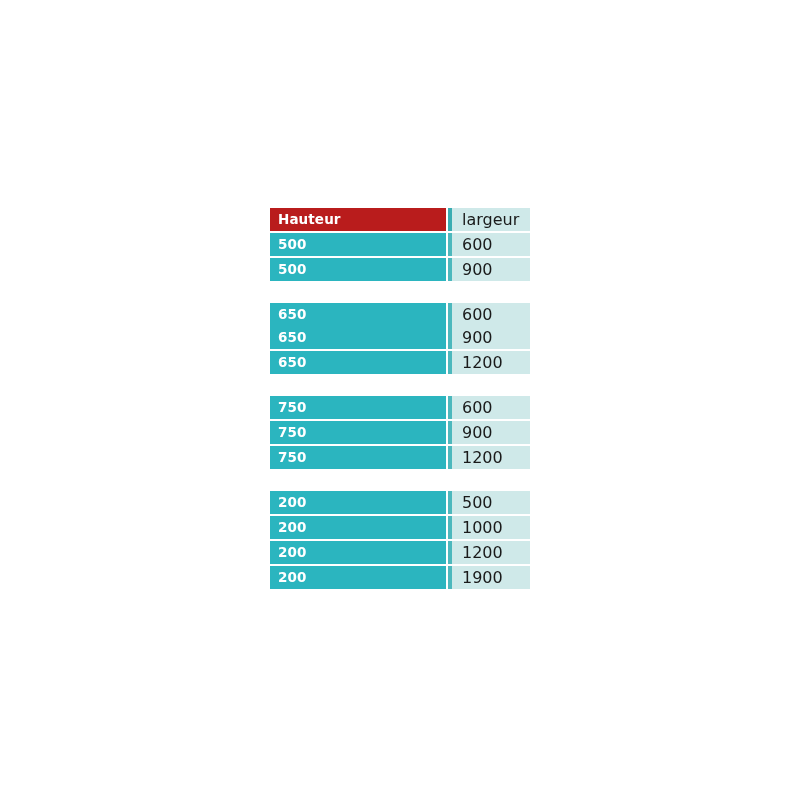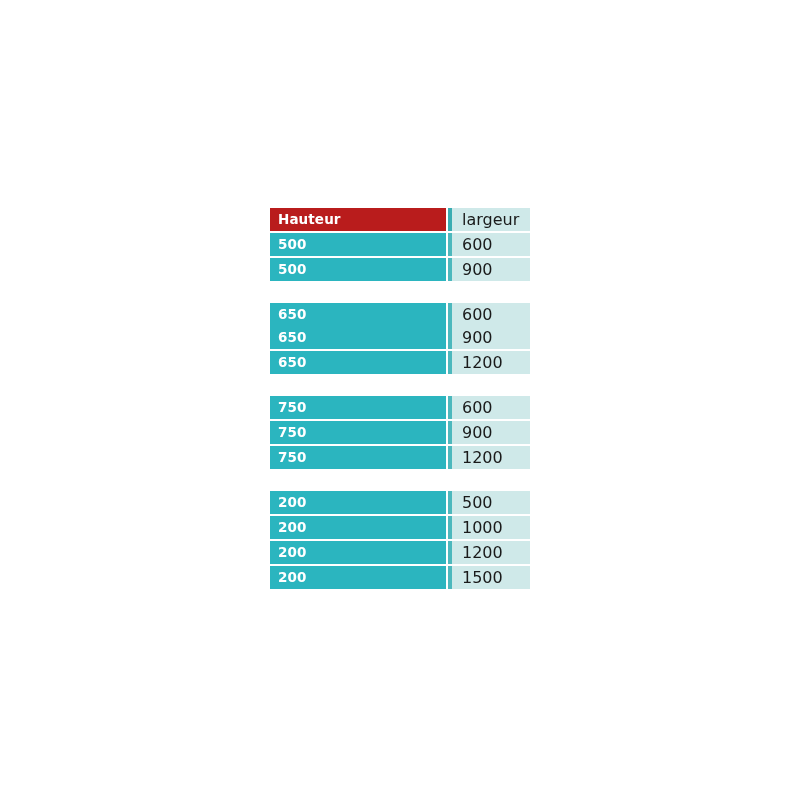--- a/index.html
+++ b/index.html
@@ -152,16 +152,16 @@
         <div class="cell-l">1000</div>
       </div>
       <div class="row">
         <div class="cell-h">200</div>
         <div class="spacer"></div>
         <div class="cell-l">1200</div>
       </div>
       <div class="row no-gap">
         <div class="cell-h">200</div>
         <div class="spacer"></div>
-        <div class="cell-l">1500</div>
+        <div class="cell-l">1900</div>
       </div>
     </div>
   </div>
 
 </body></html>

